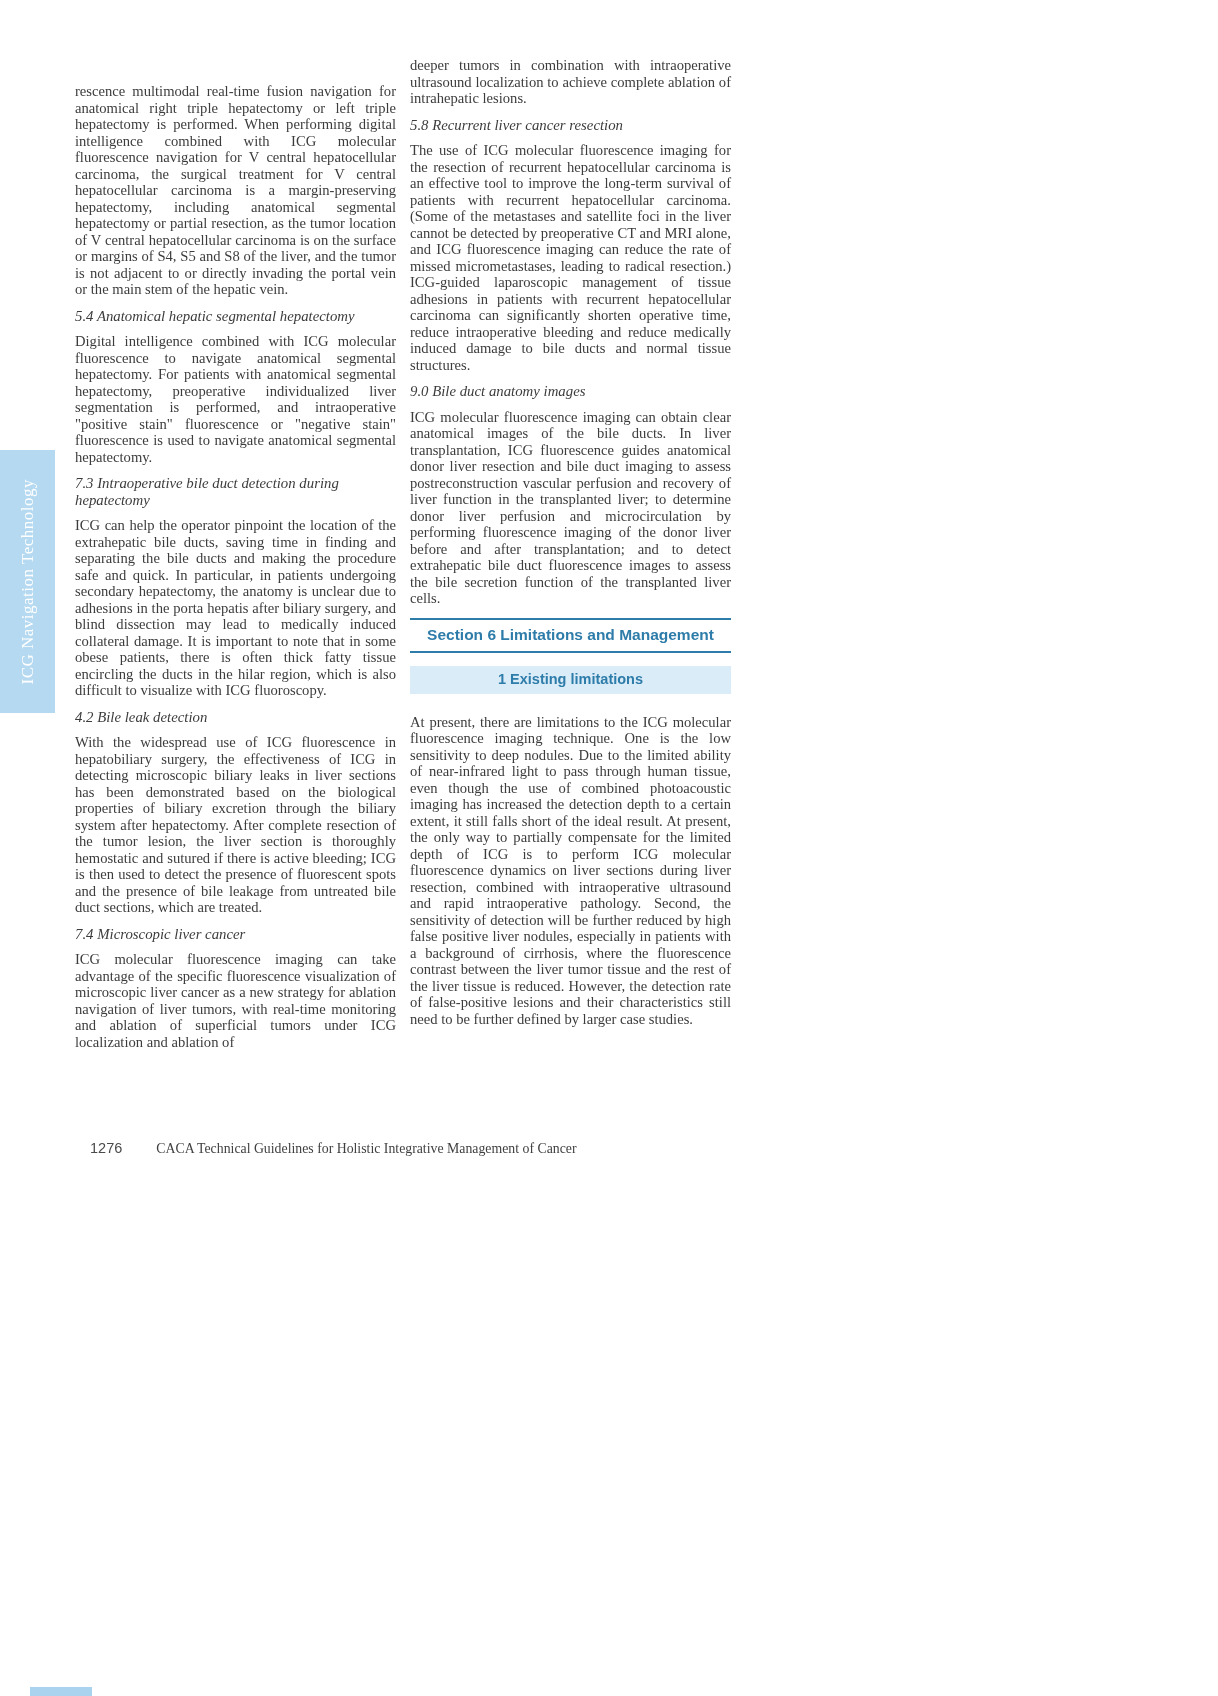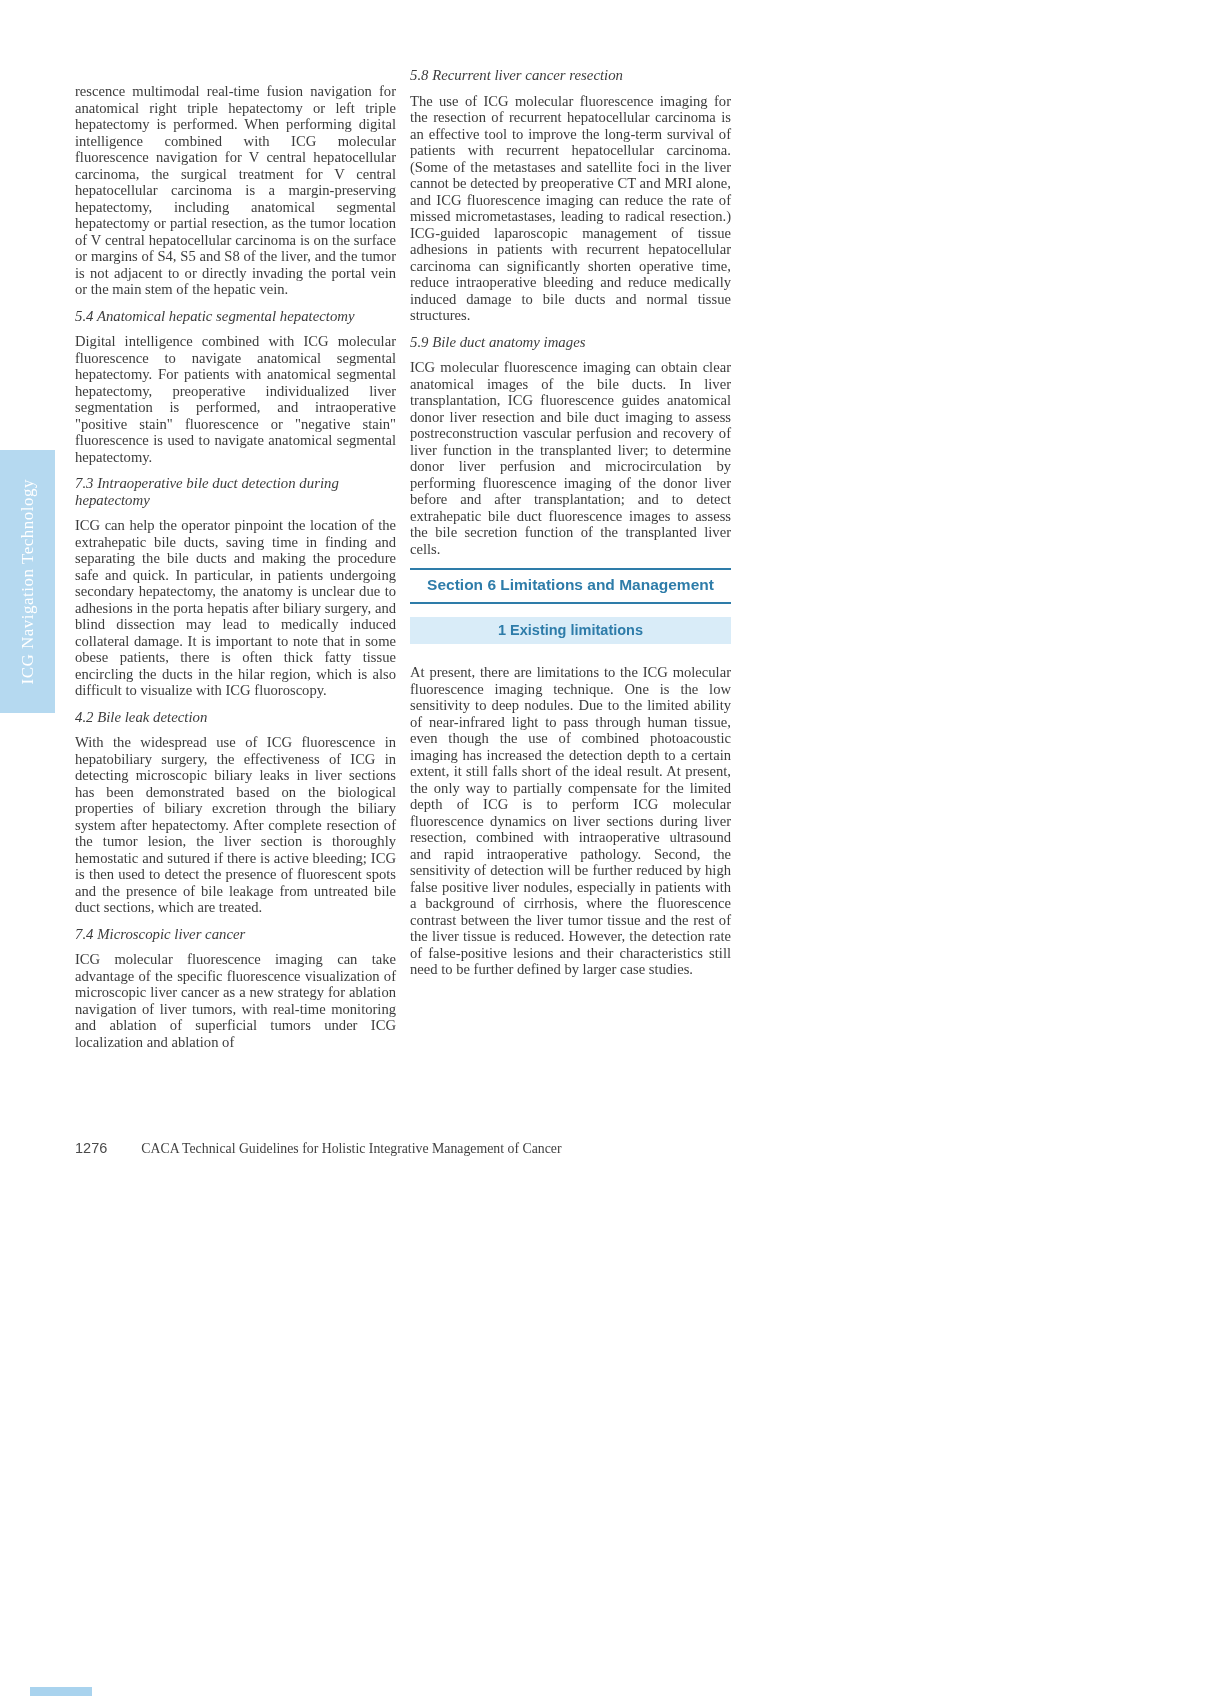--- a/index.html
+++ b/index.html
@@ -67,21 +67,21 @@
     writing-mode: vertical-rl;
     transform: rotate(180deg);
     white-space: nowrap;
     color: #ffffff;
     font-family: "Liberation Serif", serif;
     font-size: 17px;
     letter-spacing: 0.5px;
   }
   .footer {
     position: absolute;
-    left: 75px;
+    left: 90px;
     top: 1139px;
     width: 720px;
     white-space: nowrap;
   }
   .pagenum {
     font-family: "Liberation Sans", sans-serif;
     font-size: 14.5px;
     color: #4a4a4a;
   }
   .runtitle {
@@ -114,23 +114,24 @@
     <p class="para">Digital intelligence combined with ICG molecular fluorescence to navigate anatomical segmental hepatectomy. For patients with anatomical segmental hepatectomy, preoperative individualized liver segmentation is performed, and intraoperative "positive stain" fluorescence or "negative stain" fluorescence is used to navigate anatomical segmental hepatectomy.</p>
     <h3 class="subheading">7.3 Intraoperative bile duct detection during hepatectomy</h3>
     <p class="para">ICG can help the operator pinpoint the location of the extrahepatic bile ducts, saving time in finding and separating the bile ducts and making the procedure safe and quick. In particular, in patients undergoing secondary hepatectomy, the anatomy is unclear due to adhesions in the porta hepatis after biliary surgery, and blind dissection may lead to medically induced collateral damage. It is important to note that in some obese patients, there is often thick fatty tissue encircling the ducts in the hilar region, which is also difficult to visualize with ICG fluoroscopy.</p>
     <h3 class="subheading">4.2 Bile leak detection</h3>
     <p class="para">With the widespread use of ICG fluorescence in hepatobiliary surgery, the effectiveness of ICG in detecting microscopic biliary leaks in liver sections has been demonstrated based on the biological properties of biliary excretion through the biliary system after hepatectomy. After complete resection of the tumor lesion, the liver section is thoroughly hemostatic and sutured if there is active bleeding; ICG is then used to detect the presence of fluorescent spots and the presence of bile leakage from untreated bile duct sections, which are treated.</p>
     <h3 class="subheading">7.4 Microscopic liver cancer</h3>
     <p class="para">ICG molecular fluorescence imaging can take advantage of the specific fluorescence visualization of microscopic liver cancer as a new strategy for ablation navigation of liver tumors, with real-time monitoring and ablation of superficial tumors under ICG localization and ablation of</p>
   </div>
 
   <div class="col col-right">
+    <p class="para">deeper tumors in combination with intraoperative ultrasound localization to achieve complete ablation of intrahepatic lesions.</p>
     <h3 class="subheading">5.8 Recurrent liver cancer resection</h3>
     <p class="para">The use of ICG molecular fluorescence imaging for the resection of recurrent hepatocellular carcinoma is an effective tool to improve the long-term survival of patients with recurrent hepatocellular carcinoma. (Some of the metastases and satellite foci in the liver cannot be detected by preoperative CT and MRI alone, and ICG fluorescence imaging can reduce the rate of missed micrometastases, leading to radical resection.) ICG-guided laparoscopic management of tissue adhesions in patients with recurrent hepatocellular carcinoma can significantly shorten operative time, reduce intraoperative bleeding and reduce medically induced damage to bile ducts and normal tissue structures.</p>
-    <h3 class="subheading">5.9 Bile duct anatomy images</h3>
+    <h3 class="subheading">9.0 Bile duct anatomy images</h3>
     <p class="para">ICG molecular fluorescence imaging can obtain clear anatomical images of the bile ducts. In liver transplantation, ICG fluorescence guides anatomical donor liver resection and bile duct imaging to assess postreconstruction vascular perfusion and recovery of liver function in the transplanted liver; to determine donor liver perfusion and microcirculation by performing fluorescence imaging of the donor liver before and after transplantation; and to detect extrahepatic bile duct fluorescence images to assess the bile secretion function of the transplanted liver cells.</p>
     <div class="section6">Section 6 Limitations and Management</div>
     <div class="limitbox">1 Existing limitations</div>
     <p class="para">At present, there are limitations to the ICG molecular fluorescence imaging technique. One is the low sensitivity to deep nodules. Due to the limited ability of near-infrared light to pass through human tissue, even though the use of combined photoacoustic imaging has increased the detection depth to a certain extent, it still falls short of the ideal result. At present, the only way to partially compensate for the limited depth of ICG is to perform ICG molecular fluorescence dynamics on liver sections during liver resection, combined with intraoperative ultrasound and rapid intraoperative pathology. Second, the sensitivity of detection will be further reduced by high false positive liver nodules, especially in patients with a background of cirrhosis, where the fluorescence contrast between the liver tumor tissue and the rest of the liver tissue is reduced. However, the detection rate of false-positive lesions and their characteristics still need to be further defined by larger case studies.</p>
   </div>
 
   <div class="footer">
     <span class="pagenum">1276</span><span class="runtitle">CACA Technical Guidelines for Holistic Integrative Management of Cancer</span>
   </div>
 

